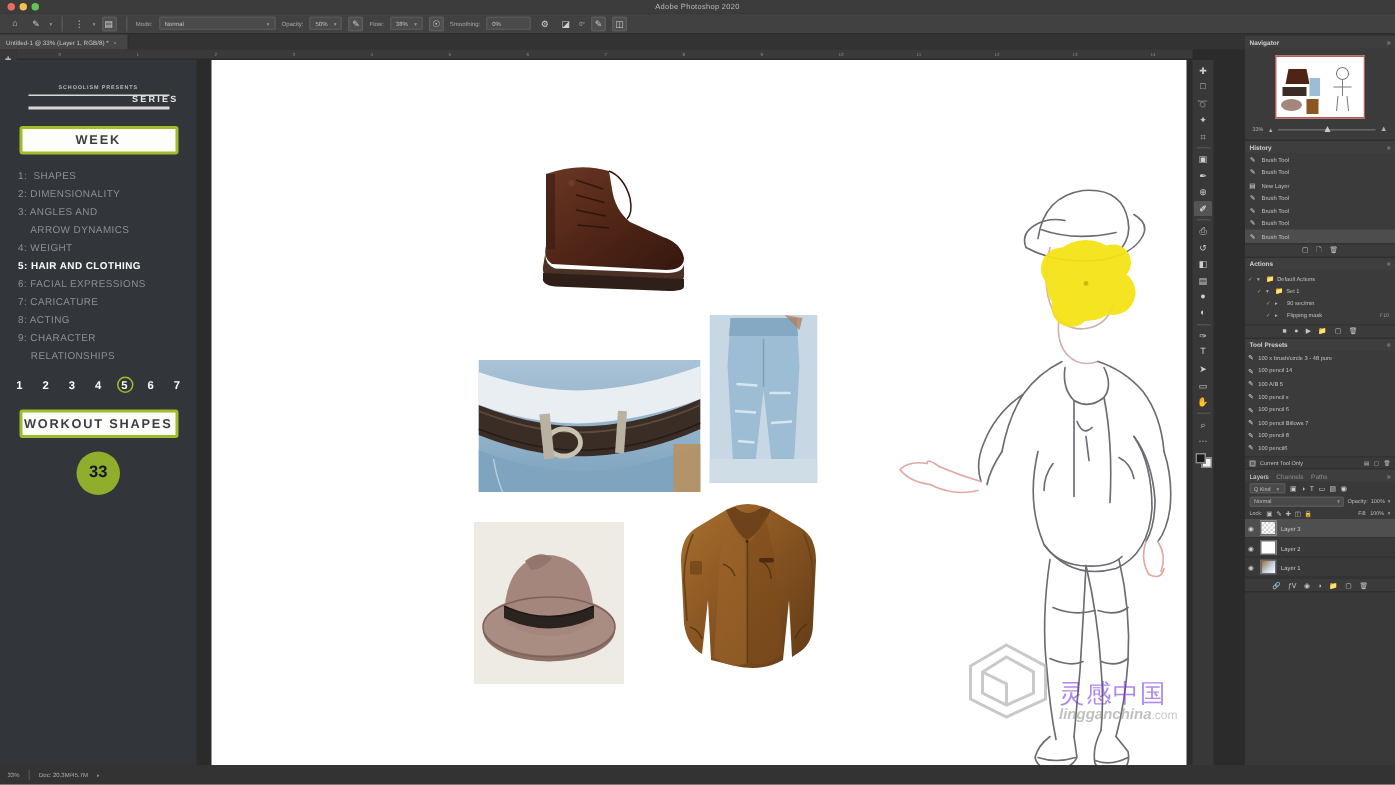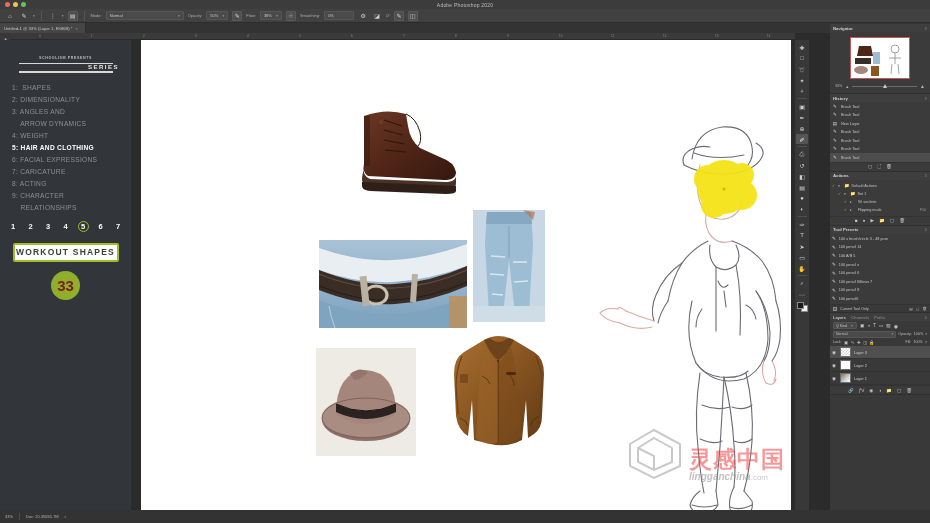--- a/index.html
+++ b/index.html
@@ -109,38 +109,38 @@
   .weeklist li.active{ color:#fdfdfd; font-weight:bold;}
   .daynums{
     display:flex; justify-content:center; gap:6.5px; margin-top:7px;
     font-size:7.5px; font-weight:bold; color:#fdfdfd;
   }
   .daynum{width:11px;height:11px;display:flex;align-items:center;justify-content:center;}
   .daynum.sel{border:1.5px solid #9fbd2a;border-radius:50%;}
   .circle-num{
     width:29px;height:29px;border-radius:50%;background:#8fae2c;margin:9px auto 0;
     display:flex;align-items:center;justify-content:center;
-    font-size:15px;font-weight:bold;color:#7f1d1d;
+    font-size:11px;font-weight:bold;color:#0f172a;
   }
   
   .photo{position:absolute;}
   .cap-boot{
     left:205px;top:50px;width:120px;height:115px;
   }
   .cap-belt{left:178px;top:200px;width:148px;height:88px;}
   .cap-jeans{left:332px;top:170px;width:72px;height:112px;}
   .cap-hat{left:175px;top:308px;width:100px;height:108px;}
   .cap-jacket{left:305px;top:290px;width:105px;height:125px;}
   .sketch{position:absolute;left:455px;top:55px;width:225px;height:430px;}
   
   .watermark{
     position:absolute;right:6px;bottom:28px;display:flex;align-items:flex-end;gap:3px;
     opacity:.55; pointer-events:none;
   }
-  .wm-cn{font-size:23px;font-weight:bold;color:#ef4444;letter-spacing:1px;line-height:1;}
+  .wm-cn{font-size:17px;font-weight:normal;color:#6d28d9;letter-spacing:1px;line-height:1;}
   .wm-en{font-size:10px;font-weight:bold;color:#8e8e8e;font-style:italic;}
   .wm-en span{font-weight:normal;font-style:normal;font-size:8px;color:#9a9a9a;}
   
   .right-tools{
     position:absolute;left:795px;top:40px;width:14px;height:470px;background:#383838;
     display:flex;flex-direction:column;align-items:center;padding-top:2px;gap:1px;
   }
   .rt-item{width:12px;height:10px;display:flex;align-items:center;justify-content:center;font-size:6px;color:#cdcdcd;}
   .rt-item.sel{background:#555;border-radius:1px;color:#fff;}
   .rt-sep{width:9px;height:1px;background:#4f4f4f;margin:1px 0;}
@@ -526,20 +526,21 @@
 <div class="poster">
   <div class="logo-wrap">
     <div class="presents">
       <span>SCHOOLISM       PRESENTS</span>
     </div>
     <div class="logo-rule"></div>
     <div class="logo-series">SERIES</div>
     <div class="logo-rule2"></div>
   </div>
 
+  <div class="pill">WEEK</div>
 
   <ul class="weeklist" id="weeklist">
       <li class="">1:  SHAPES</li>
       <li class="">2: DIMENSIONALITY</li>
       <li class="">3: ANGLES AND</li>
       <li class="">    ARROW DYNAMICS</li>
       <li class="">4: WEIGHT</li>
       <li class="active">5: HAIR AND CLOTHING</li>
       <li class="">6: FACIAL EXPRESSIONS</li>
       <li class="">7: CARICATURE</li>

